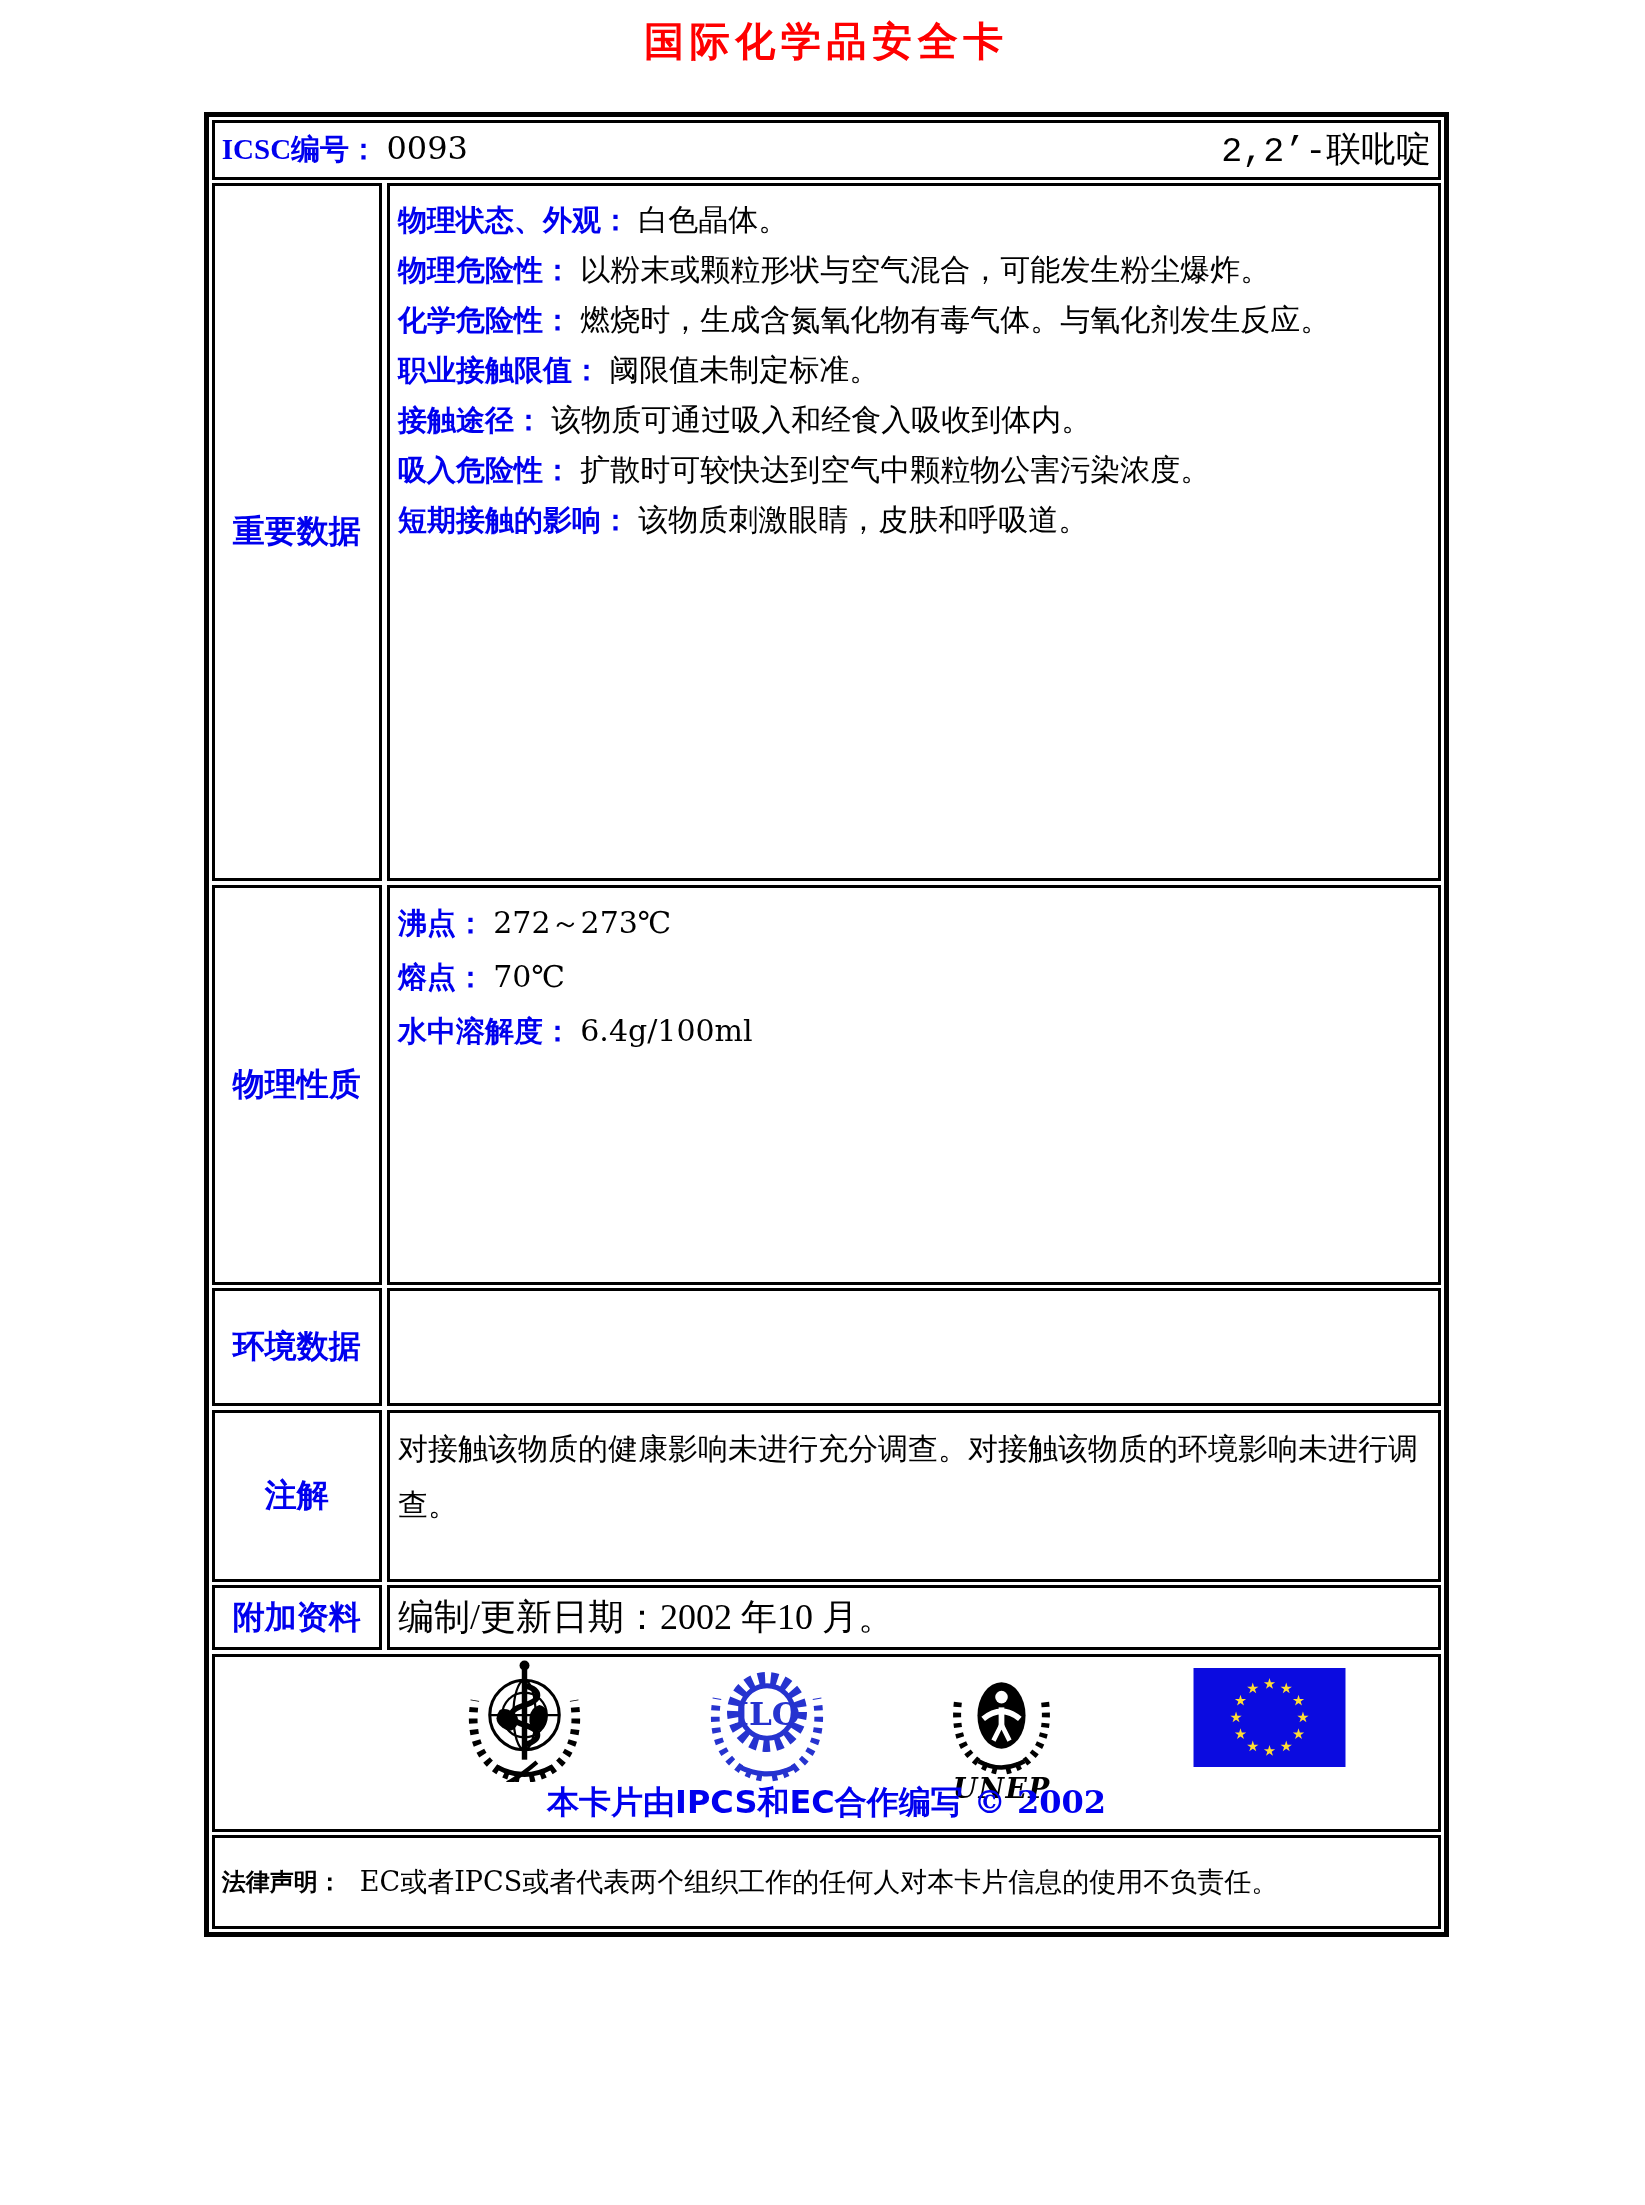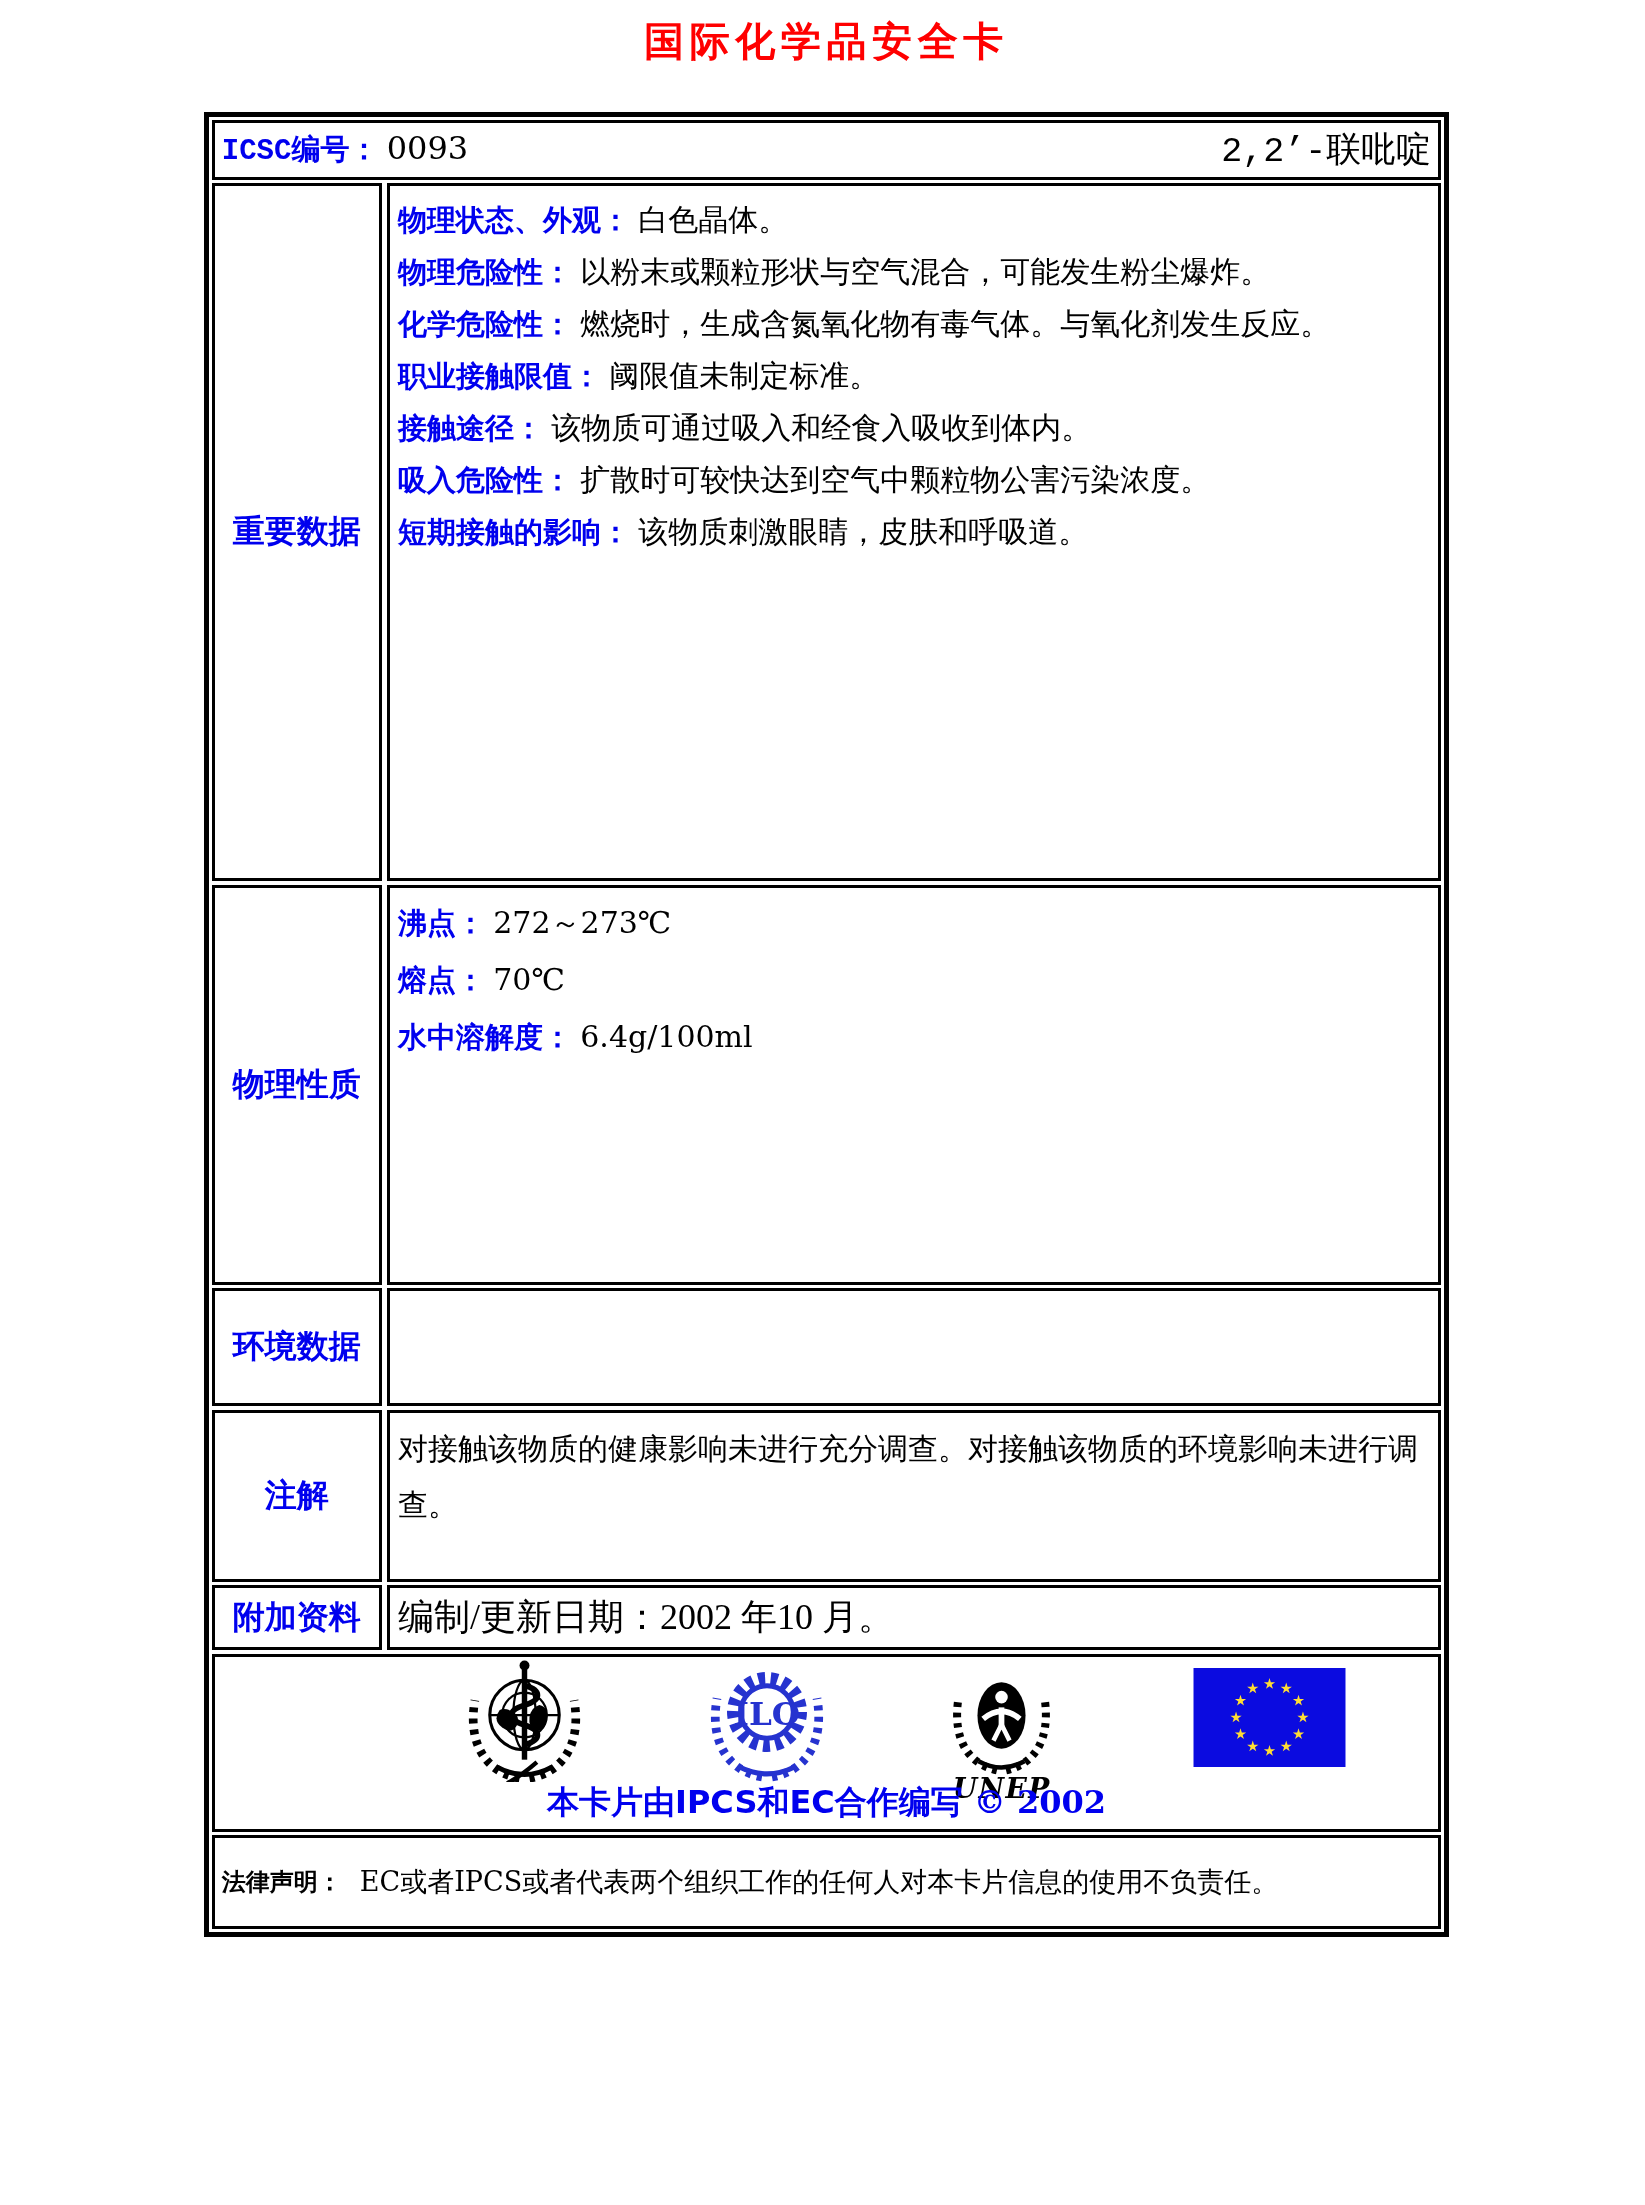--- a/index.html
+++ b/index.html
@@ -37,21 +37,21 @@
   .row-legal{height:94px;}
   .header-cell{flex:1;display:flex;justify-content:space-between;align-items:center;padding:0 7px;}
   .icsc{font-size:32px;font-family:"DejaVu Serif",serif;white-space:nowrap;}
   .chem-name{font-size:35px;font-family:Liberation Mono, monospace;white-space:nowrap;}
   .label-cell{width:170px;display:flex;align-items:center;justify-content:center;}
   .label-text{color:var(--accent-blue);font-size:32px;font-weight:bold;text-align:center;}
   .content-cell{flex:1;padding:8.3px 8.3px;}
   .line{font-size:30px;line-height:49px;font-family:"DejaVu Serif",serif;}
   .phys .line{line-height:54px;}
   .inline-label{
-    color:var(--accent-blue);font-family:Liberation Mono, monospace;
+    color:var(--accent-blue);font-family:Liberation Serif, serif;
     font-weight:bold;margin-right:8.3px;font-size:29px;
   }
   .notes-text{font-size:30px;line-height:56px;font-family:"DejaVu Serif",serif;}
   .row-addl .content-cell{display:flex;align-items:center;padding:0 8.3px;}
   .addl-text{font-size:36px;font-family:Liberation Serif, serif;}
   .logos-cell{flex:1;position:relative;}
   .ipcs-block{position:absolute;left:8.3px;top:9.7px;}
   .ipcs-title{font-size:29px;font-weight:bold;line-height:35px;}
   .ipcs-line{font-size:21.5px;line-height:27px;}
   .logo-who{position:absolute;left:245px;top:1.4px;}

